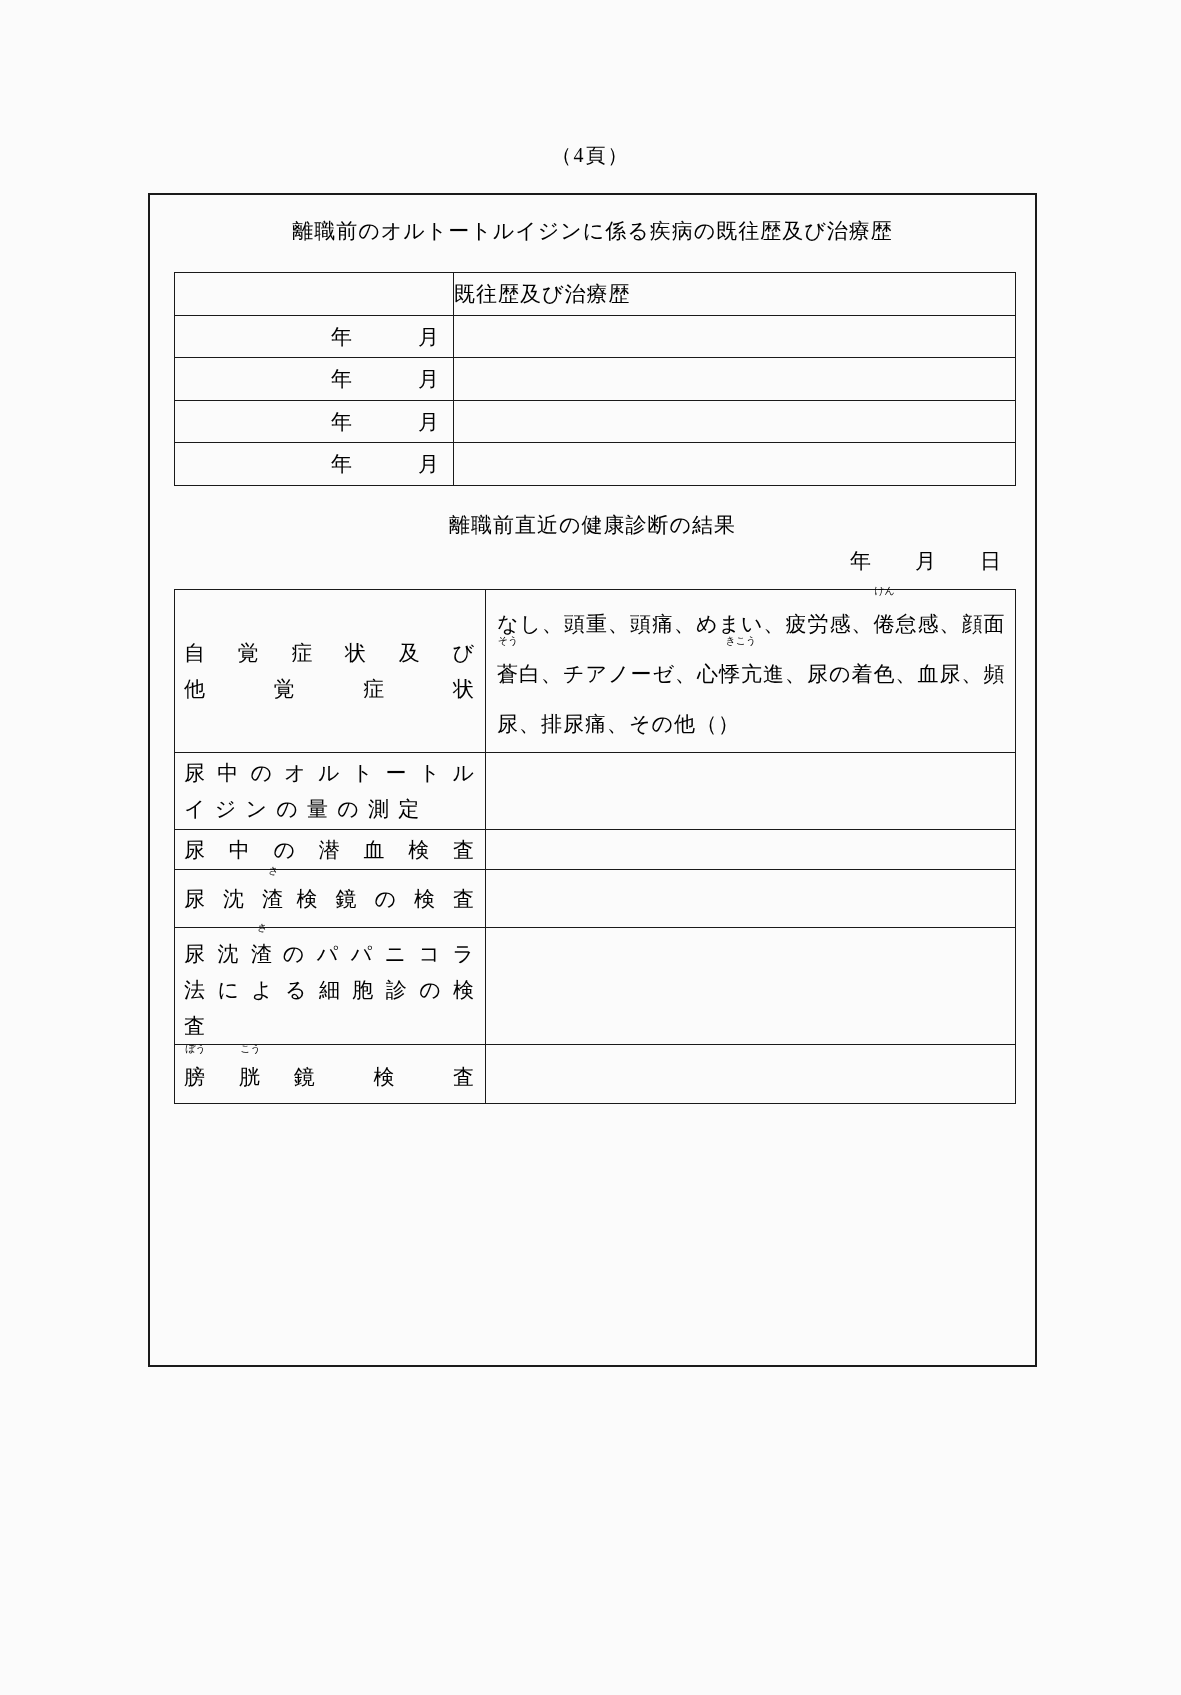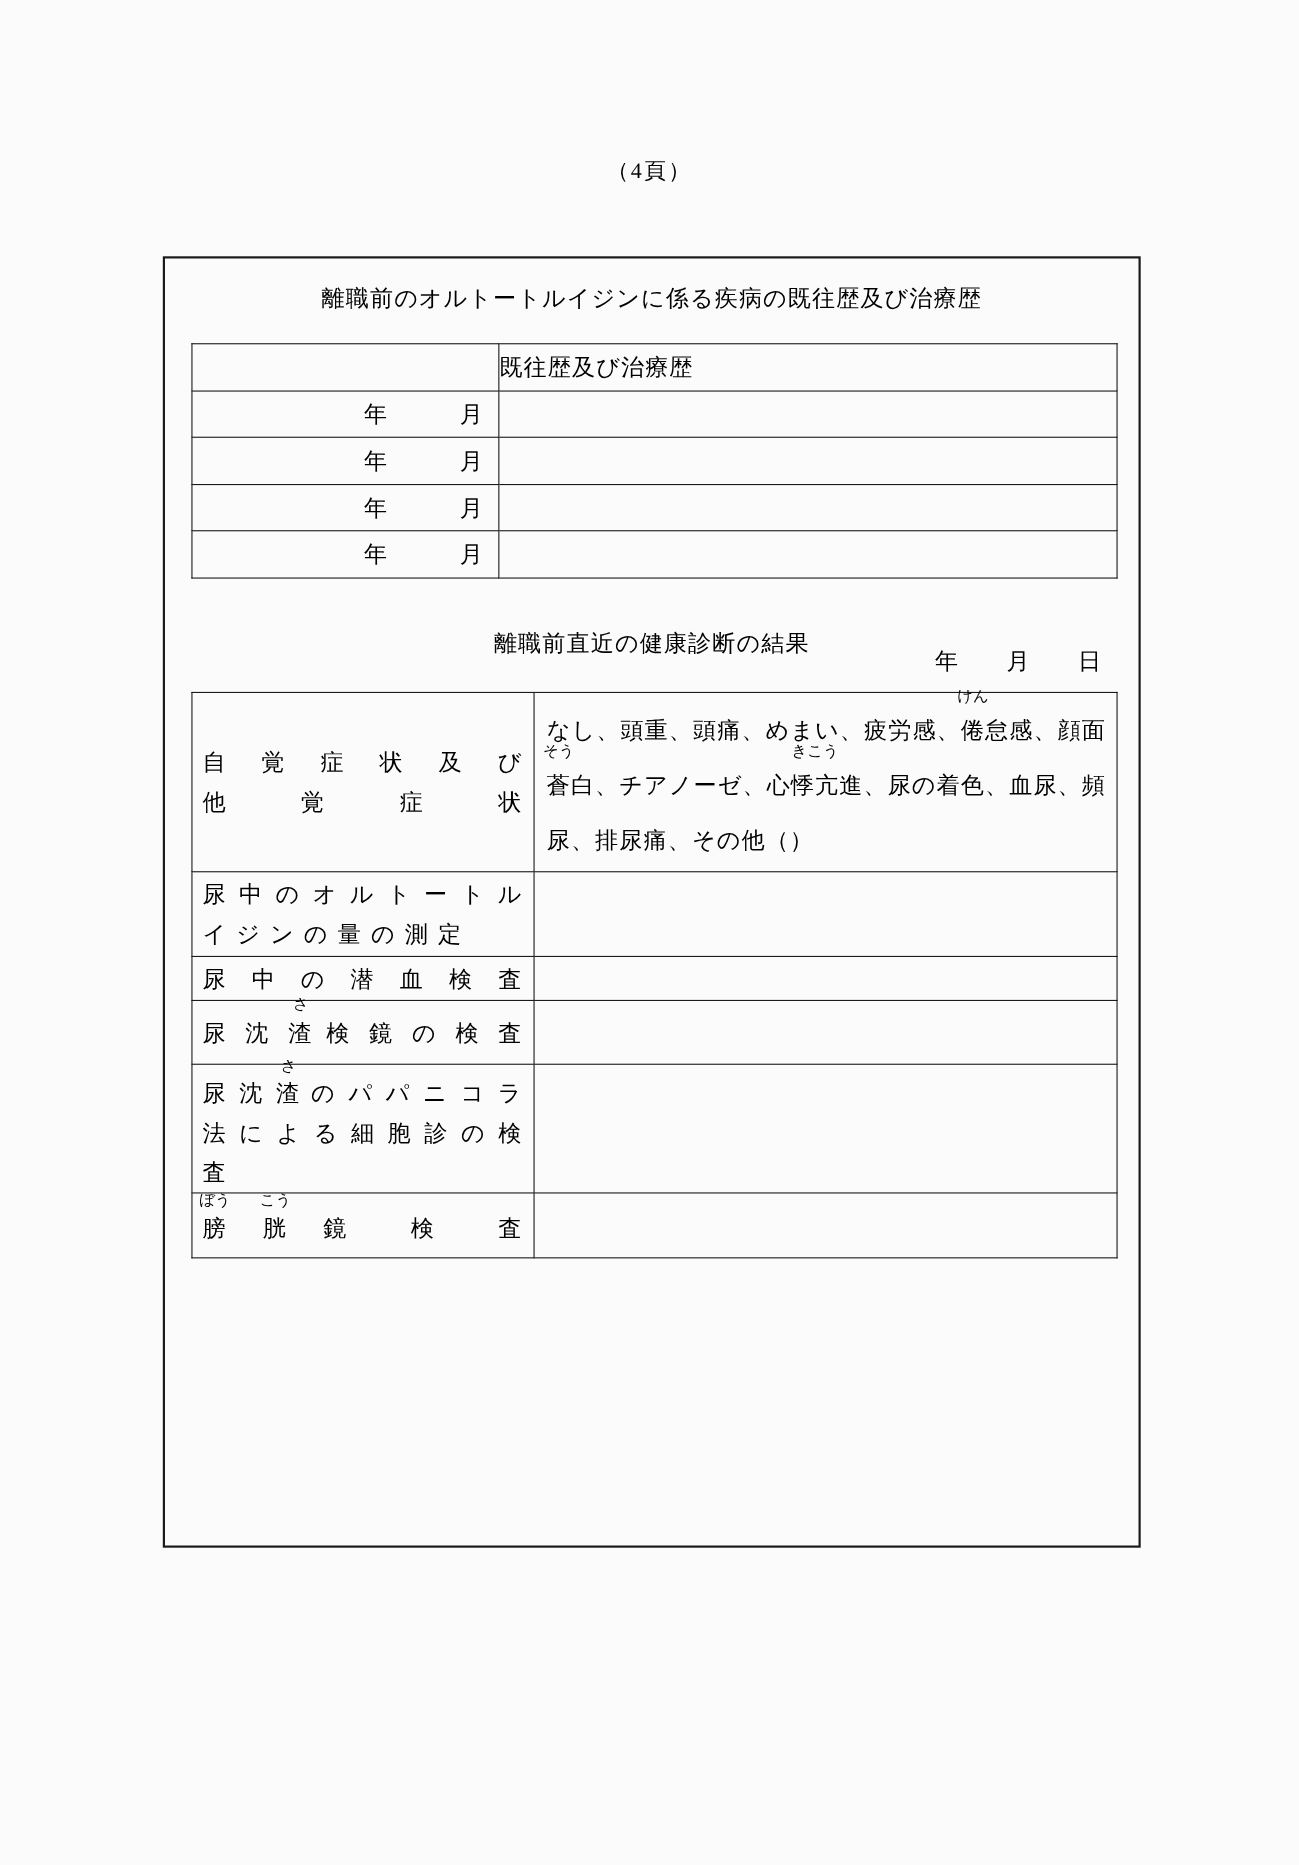--- a/index.html
+++ b/index.html
@@ -10,28 +10,28 @@
     color:#000;
     position:relative;
   }
   .page{position:relative;width:1181px;height:1695px;overflow:hidden;}
   .page-label{
     position:absolute;top:142px;left:0;width:100%;
     text-align:center;font-size:20px;letter-spacing:2px;
   }
   .outer-box{
     position:absolute;left:148px;top:193px;width:889px;height:1174px;
-    border:2px solid #1a1a1a;box-sizing:border-box;margin-top:40px;
+    border:2px solid #1a1a1a;box-sizing:border-box;
   }
   .sec-title{
     position:absolute;left:0;width:100%;
     text-align:center;font-size:21px;letter-spacing:1px;white-space:nowrap;
   }
   .title1{top:22px;}
-  .title2{top:336px;}
+  .title2{top:316px;}
   .date-line{
     position:absolute;top:352px;left:0;width:100%;box-sizing:border-box;
     display:flex;justify-content:flex-end;gap:44px;padding-right:34px;
     font-size:21px;
   }
   table.t{
     position:absolute;border-collapse:collapse;table-layout:fixed;
     font-size:21px;
   }
   table.t td{
@@ -48,21 +48,21 @@
   .lline,.jline{
     letter-spacing:2px;white-space:normal;
   }
   .jline{text-align:justify;text-align-last:justify;}
   .lh36{line-height:36px;}
   .lh40{line-height:40px;}
   
   .rb{position:relative;display:inline-block;}
   .rt{
     position:absolute;top:-12px;left:50%;transform:translateX(-50%);
-    font-size:14px;line-height:1;letter-spacing:0;white-space:nowrap;
+    font-size:10px;line-height:1;letter-spacing:0;white-space:nowrap;font-family:Liberation Mono, monospace;
   }
   
   .sym{padding:5px 11px 0 11px;font-size:21px;}
   .symline{line-height:50px;white-space:nowrap;letter-spacing:1px;}
   .symline3{display:flex;justify-content:flex-start;letter-spacing:1px;line-height:50px;}
 </style>
 </head>
 <body>
 
 <div class="page">

